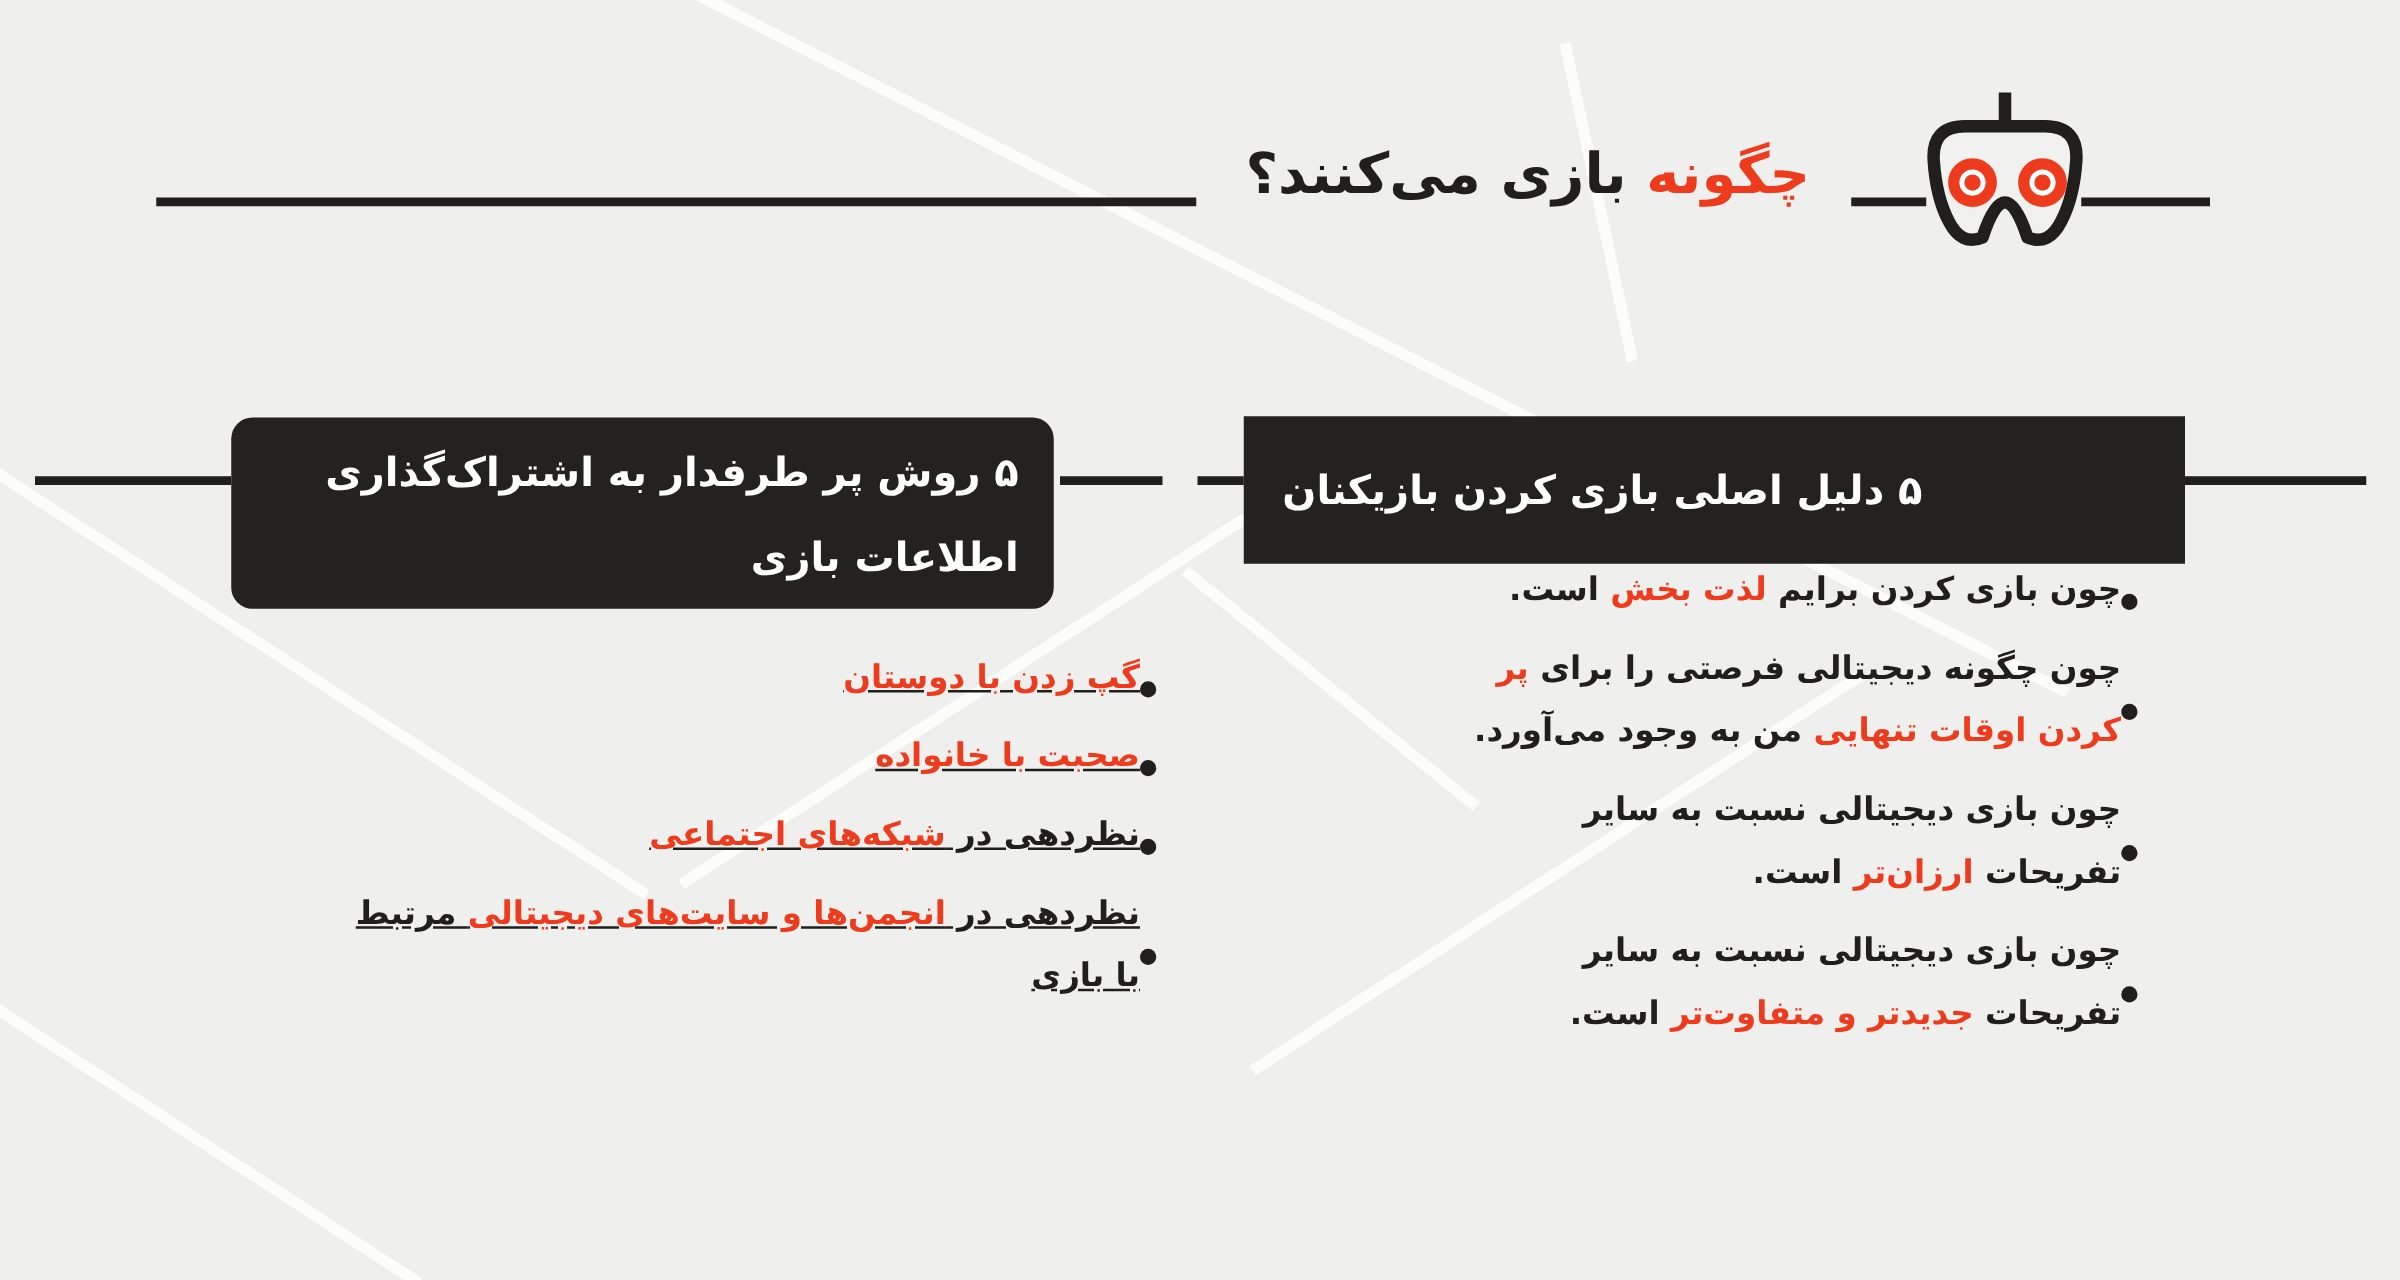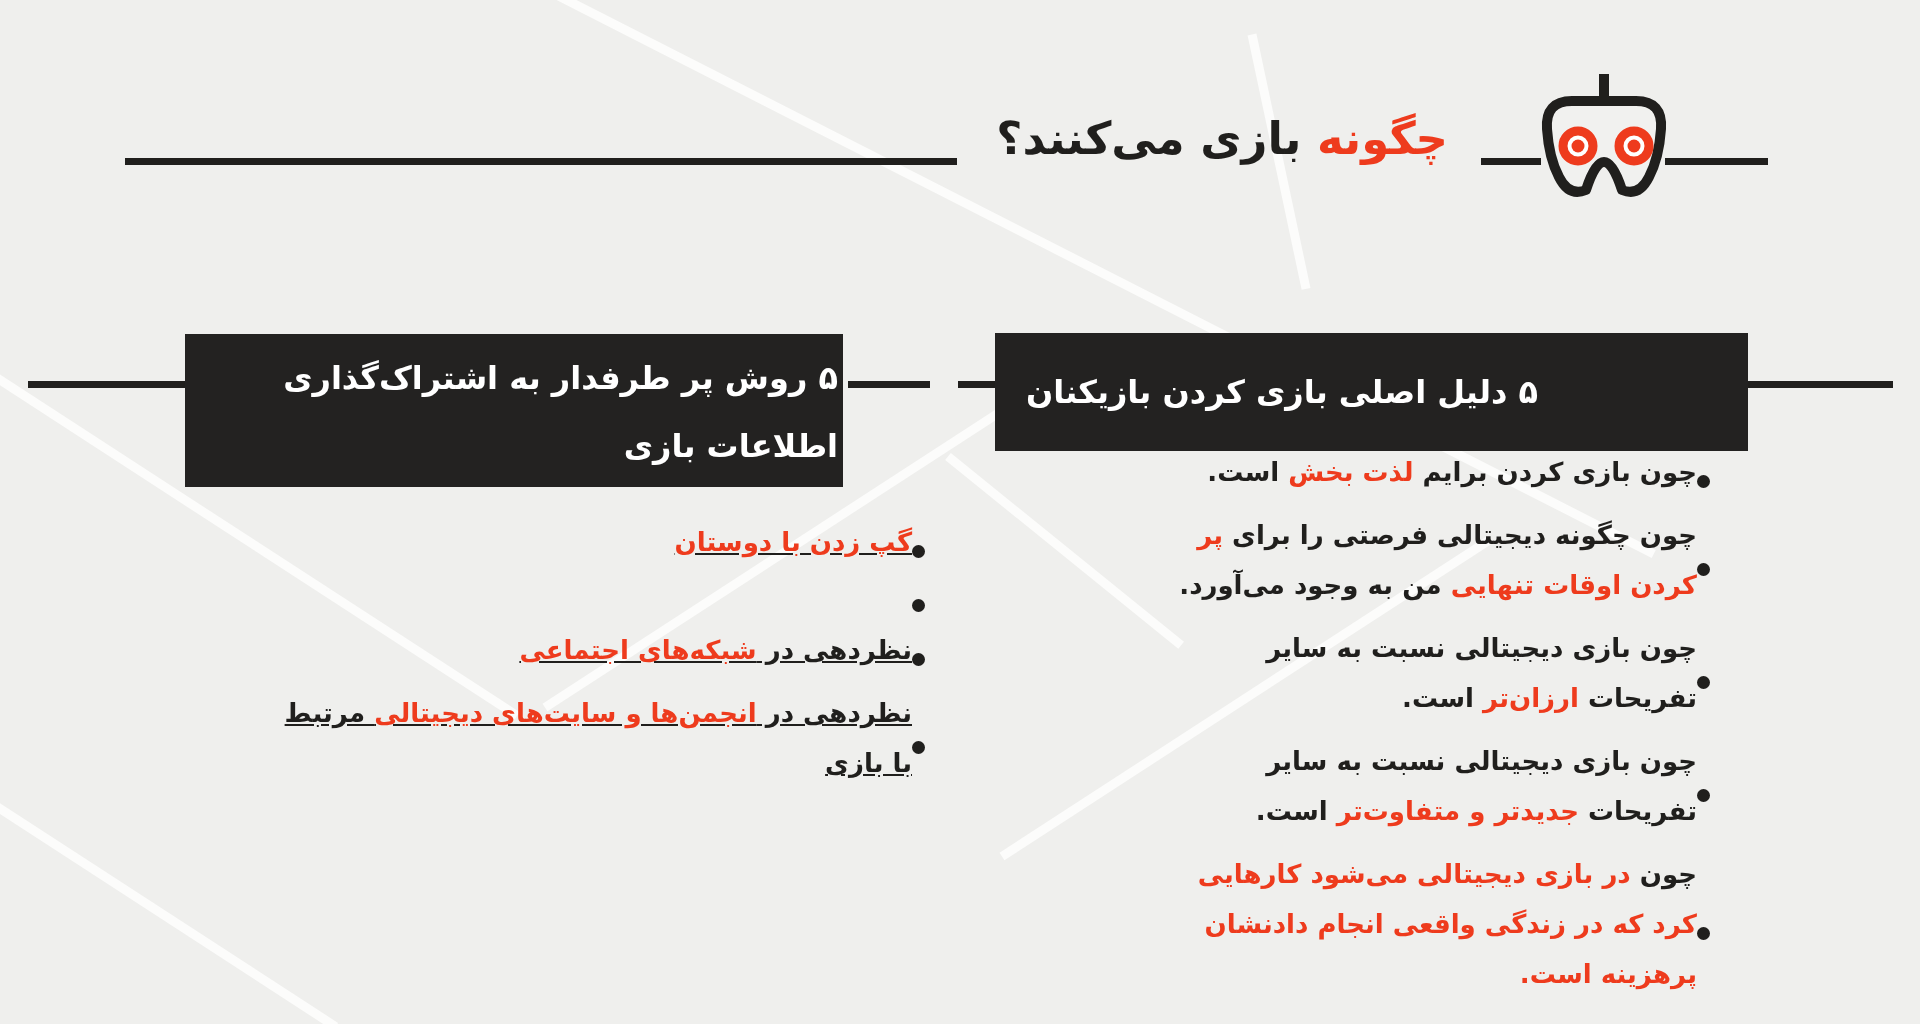--- a/index.html
+++ b/index.html
@@ -22,21 +22,21 @@
   .pad-line-right{left:1665px;top:158px;width:103px;}
   .mid1{left:28px;top:381px;width:157px;}
   .mid2{left:848px;top:381px;width:82px;}
   .mid3{left:958px;top:381px;width:37px;}
   .mid4{left:1748px;top:381px;width:145px;}
   .title{position:absolute;right:472px;top:112px;direction:rtl;white-space:nowrap;
          font-size:45px;color:var(--ink);z-index:3;margin-left:35px;}
   .title .hl{color:var(--accent);}
   .gamepad{position:absolute;left:1539px;top:72px;z-index:3;}
   .hbox{position:absolute;background:var(--box);color:#ffffff;direction:rtl;text-align:right;z-index:3;}
-  .hbox.sharing{left:185px;top:334px;width:658px;height:153px;font-size:32px;line-height:68px;padding:10px 5px 0 30px;}
+  .hbox.sharing{left:185px;top:334px;width:658px;height:153px;font-size:32px;line-height:68px;padding:10px 28px 0 30px;border-radius:17px;}
   .hbox.reasons{left:995px;top:333px;width:753px;height:118px;display:flex;align-items:center;
                 justify-content:flex-start;padding-right:210px;font-size:32px;white-space:nowrap;}
   .blist{position:absolute;direction:rtl;text-align:right;z-index:3;color:var(--ink);}
   .blist.reasons{right:210px;top:447px;width:550px;}
   .blist.sharing{right:995px;top:517px;width:645px;text-decoration:underline;}
   .bitem{display:flex;align-items:center;font-size:26px;line-height:50px;margin-bottom:13px;}
   .bdot{flex:none;width:13px;height:13px;border-radius:50%;background:var(--ink);margin-top:19px;}
   .seg-ink{color:var(--ink);}
   .seg-accent{color:var(--accent);}
 </style>
@@ -85,32 +85,29 @@
       <span><span class="seg-ink">چون چگونه دیجیتالی فرصتی را برای </span><span class="seg-accent">پر کردن اوقات تنهایی</span><span class="seg-ink"> من به وجود می‌آورد.</span></span>
     </div>
     <div class="bitem">
       <span class="bdot"></span>
       <span><span class="seg-ink">چون بازی دیجیتالی نسبت به سایر تفریحات </span><span class="seg-accent">ارزان‌تر</span><span class="seg-ink"> است.</span></span>
     </div>
     <div class="bitem">
       <span class="bdot"></span>
       <span><span class="seg-ink">چون بازی دیجیتالی نسبت به سایر تفریحات </span><span class="seg-accent">جدیدتر و متفاوت‌تر</span><span class="seg-ink"> است.</span></span>
     </div>
-    <div class="bitem">
-      <span class="bdot"></span>
-      <span><span class="seg-ink">چون </span><span class="seg-accent">در بازی دیجیتالی می‌شود کارهایی کرد که در زندگی واقعی انجام دادنشان پرهزینه است.</span></span>
-    </div>
   </div>
 <div class="blist sharing" dir="rtl">
     <div class="bitem">
       <span class="bdot"></span>
       <span><span class="seg-accent">گپ زدن با دوستان</span></span>
     </div>
     <div class="bitem">
       <span class="bdot"></span>
+      <span><span class="seg-accent">صحبت با خانواده</span></span>
     </div>
     <div class="bitem">
       <span class="bdot"></span>
       <span><span class="seg-ink">نظردهی در </span><span class="seg-accent">شبکه‌های اجتماعی</span></span>
     </div>
     <div class="bitem">
       <span class="bdot"></span>
       <span><span class="seg-ink">نظردهی در </span><span class="seg-accent">انجمن‌ها و سایت‌های دیجیتالی</span><span class="seg-ink"> مرتبط با بازی</span></span>
     </div>
   </div>

